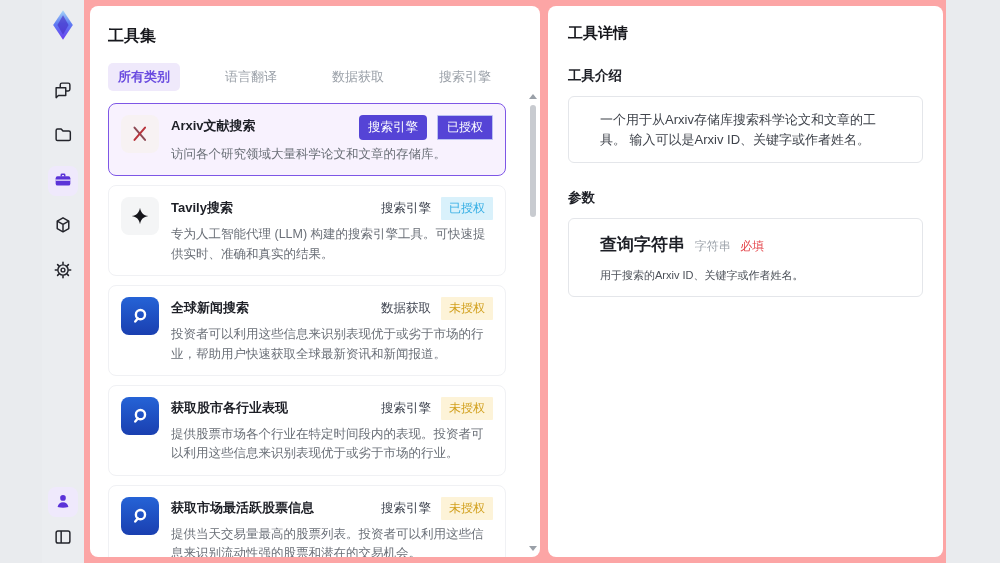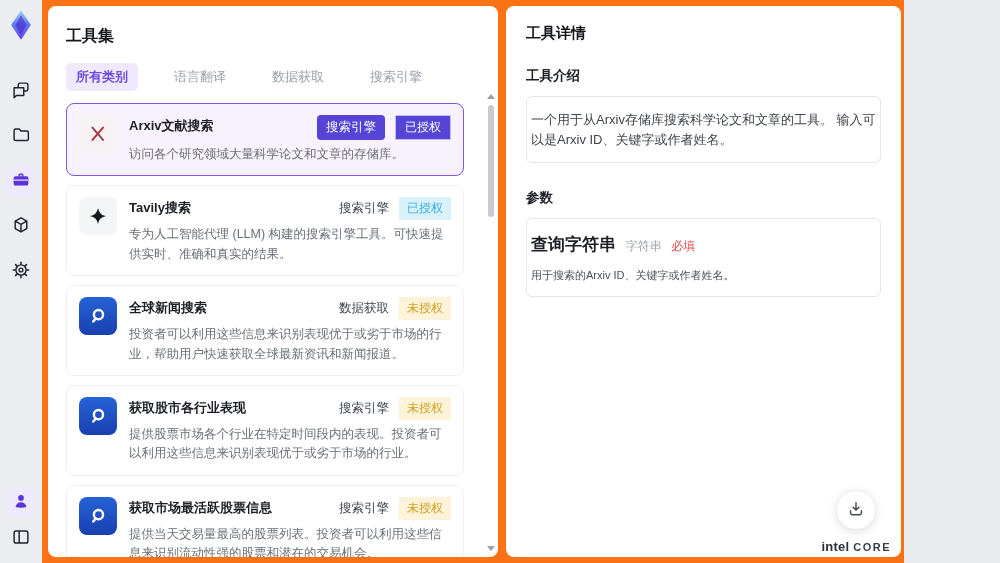--- a/index.html
+++ b/index.html
@@ -1,31 +1,31 @@
 <!DOCTYPE html>
 <html><head>
 <meta charset="utf-8">
 <style>
   * { margin:0; padding:0; box-sizing:border-box; }
   html,body { width:1000px; height:563px; overflow:hidden; }
   body { font-family:"Liberation Sans","DejaVu Sans",sans-serif; background:#e9ebee; }
-  .app { position:relative; display:flex; width:904px; height:563px; background:#f97316; }
+  .app { position:relative; display:flex; width:904px; height:563px; background:#fca5a5;margin-left:42px; }
 
   
   .sidebar { flex:0 0 42px; display:flex; flex-direction:column; align-items:center; padding:8px 0 10px; background:#ebedf0; }
   .logo { width:32px; height:34px; margin-bottom:34px; display:flex; align-items:center; justify-content:center; }
   .side-nav, .side-bottom { display:flex; flex-direction:column; align-items:center; gap:15px; }
   .side-bottom { margin-top:auto; gap:6px; }
   .side-btn { width:30px; height:30px; display:flex; align-items:center; justify-content:center; background:transparent; border:none; border-radius:8px; cursor:pointer; }
   .side-btn.active, .side-btn.user { background:#efe9fc; }
 
   
   .tools-card { flex:0 0 450px; margin:6px 8px 6px 6px; background:#fff; border-radius:8px; padding:16px 20px 0 18px; position:relative; overflow:hidden; }
   .page-title { font-size:16px; font-weight:700; color:#17181d; margin:4px 0 16px; }
-  .tabs { display:flex; align-items:center; gap:26px; margin-bottom:12px; }
+  .tabs { display:flex; align-items:center; gap:35px; margin-bottom:12px; }
   .tab { border:none; background:transparent; font-size:13px; color:#9aa0a8; cursor:pointer; padding:5px 10px; border-radius:5px; font-family:inherit; }
   .tab.active { background:#efe9fb; color:#6a4ce0; font-weight:600; }
 
   .tool-list { display:flex; flex-direction:column; gap:9px; padding-right:14px; }
   .tool-row { display:flex; gap:12px; padding:11px 12px; border:1px solid #f0f1f4; border-radius:8px; background:#fff; cursor:pointer; }
   .tool-row.selected { border:1.5px solid #7e57e6; background:#f8f2fe; }
   .tool-icon { flex:0 0 38px; width:38px; height:38px; border-radius:8px; display:flex; align-items:center; justify-content:center; background:#f4f5f6; }
   .tool-icon.icon-arxiv { background:#f7f2f3; }
   .tool-icon.icon-search-blue { background:linear-gradient(180deg,#2563d6,#1a3fb0); }
   .tool-body { flex:1; min-width:0; }
@@ -44,21 +44,21 @@
   .vscroll { position:absolute; top:88px; right:3px; bottom:6px; width:9px; }
   .vscroll .arrow { width:0; height:0; border-left:4px solid transparent; border-right:4px solid transparent; margin:0 auto; }
   .vscroll .arrow.up { border-bottom:5px solid #9aa0a8; }
   .vscroll .arrow.down { border-top:5px solid #9aa0a8; position:absolute; bottom:0; left:0; right:0; margin:auto; }
   .vscroll .thumb { width:6px; margin:6px auto 0; height:112px; background:#c8cbd0; border-radius:3px; }
 
   
   .details-card { flex:1; margin:6px 3px 6px 0; background:#fff; border-radius:8px; padding:18px 20px; position:relative; }
   .details-title { font-size:15px; font-weight:700; color:#17181d; margin-bottom:24px; }
   .section-heading { font-size:13.5px; font-weight:700; color:#1d1f26; margin-bottom:11px; }
-  .box { border:1px solid #e4e6ea; border-radius:6px; padding:13px 4px; font-size:13px; color:#3f434b; line-height:1.5; background:#fff; }
+  .box { border:1px solid #e4e6ea; border-radius:6px; padding:13px 31px; font-size:13px; color:#3f434b; line-height:1.5; background:#fff; }
   .box.intro { margin-bottom:26px; }
   .param-head { margin-bottom:9px; }
   .param-name { font-size:17px; font-weight:700; color:#1d1f26; }
   .param-type { font-size:12px; color:#9aa0a8; margin-left:6px; }
   .param-required { font-size:12px; color:#e5484d; margin-left:6px; }
   .param-desc { font-size:11px; color:#4a4f57; }
 
   
   .fab-group { position:absolute; right:13px; bottom:8px; display:flex; flex-direction:column; align-items:center; }
   .fab { width:40px; height:40px; border-radius:50%; background:#fff; border:1px solid #eceef1; box-shadow:0 2px 10px rgba(40,40,60,.14); display:flex; align-items:center; justify-content:center; cursor:pointer; }
@@ -275,26 +275,14 @@
     <div class="box param">
       <div class="param-head">
         <span class="param-name">查询字符串</span>
         <span class="param-type">字符串</span>
         <span class="param-required">必填</span>
       </div>
       <div class="param-desc">用于搜索的Arxiv ID、关键字或作者姓名。</div>
     </div>
   </section>
 
-  <div class="fab-group">
-    <button class="fab">
-      <span>
-        <svg width="20" height="20" viewBox="0 0 24 24" fill="none">
-          <path d="M12 4.5v8M8.5 9.8 12 13.3l3.5-3.5M5.5 14.2v2.6a2 2 0 0 0 2 2h9a2 2 0 0 0 2-2v-2.6" stroke="#41454d" stroke-width="1.7" stroke-linecap="round" stroke-linejoin="round"></path>
-        </svg>
-      </span>
-    </button>
-    <div class="brand">
-      <span class="b-intel">intel</span><span class="b-core">core</span>
-    </div>
-  </div>
 
 </div>
 
 </body></html>

